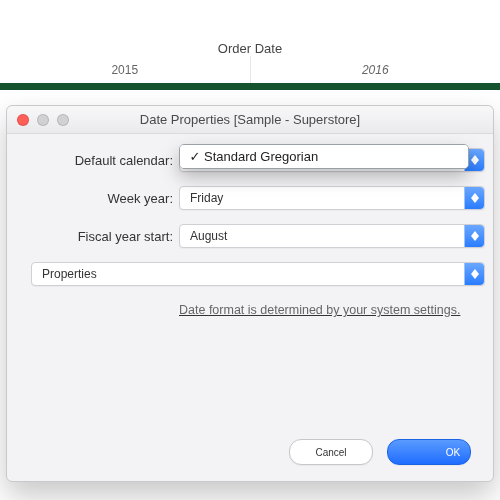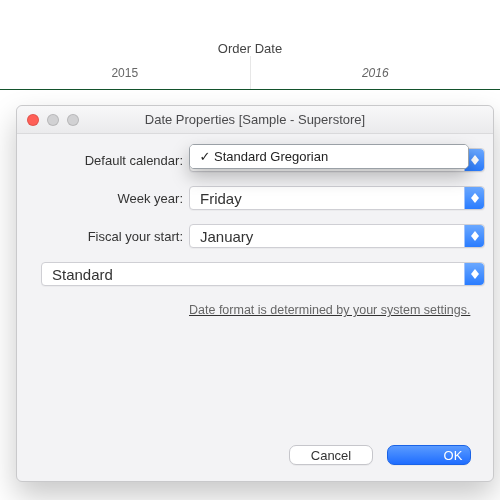--- a/index.html
+++ b/index.html
@@ -14,41 +14,41 @@
     }
     .bg-header {
       position: absolute;
       top: 32px; left: 0; right: 0;
       text-align: center;
       font-size: 13px; color: #444; margin-top: 9px;
     }
     .bg-axis {
       position: absolute;
       top: 56px; left: 0; right: 0; height: 34px;
-      border-bottom: 1px solid #14532d;
+      border-bottom: 7px solid #14532d;
       display: flex;
     }
     .bg-axis .cell {
       flex: 1;
       border-right: 1px solid #e7e7e7;
       display: flex; align-items: center; justify-content: center;
       color: #666; font-size: 12px;
     }
     .bg-axis .cell:last-child { border-right: none; font-style: italic; }
 
     .dialog {
       position: absolute;
       left: 6px; right: 6px;
       top: 105px;
       bottom: 18px;
       background: #f3f3f5;
       border: 1px solid #c9c9cb;
       border-radius: 6px;
       box-shadow: 0 14px 30px rgba(0,0,0,0.22);
-      display: flex; flex-direction: column; margin-left: 10px;
+      display: flex; flex-direction: column;
     }
     .titlebar {
       height: 28px;
       border-bottom: 1px solid #dadadc;
       display: flex; align-items: center;
       position: relative;
       border-radius: 6px 6px 0 0;
       background: linear-gradient(#f8f8f9,#eaeaec);
     }
     .traffic {
@@ -73,21 +73,21 @@
       width: 148px; text-align: right; padding-right: 6px; color: #333;
     }
     .select {
       flex: 1; height: 24px;
       background: #fff;
       border: 1px solid #cfcfd4;
       border-radius: 4px;
       display: flex; align-items: center;
       padding: 0 8px 0 10px;
       position: relative;
-      font-size: 15px; color: #333;
+      font-size: 12px; color: #333;
       box-shadow: 0 1px 0 rgba(0,0,0,0.03);
     }
     .select .endcap {
       position: absolute; right: 0; top: 0; bottom: 0;
       width: 20px;
       background: linear-gradient(#6aa8ff,#2a7cff);
       border-radius: 0 4px 4px 0;
       border-left: 1px solid #9fc3ff;
       display: flex; flex-direction: column; align-items: center; justify-content: center;
       gap: 0;
@@ -115,23 +115,23 @@
     }
     .opt .check { width: 18px; text-align: center; }
     .opt.selected { background: #fff; color: #222; }
     .opt.highlight { background: #2d72ff; color: #fff; }
 
     .button-bar {
       display: flex; justify-content: flex-end; gap: 14px;
       padding: 10px 22px 16px 22px;
     }
     .btn {
-      min-width: 84px; height: 20px;
-      border-radius: 7px;
-      font-size: 13px;
+      min-width: 84px; height: 26px;
+      border-radius: 12px;
+      font-size: 10px;
       display: flex; align-items: center; justify-content: center;
       border: 1px solid #c6c6cb;
       background: #fff;
       box-shadow: 0 1px 0 rgba(0,0,0,0.04);
     }
     .btn.primary {
       border: 1px solid #1a63e6;
       background: linear-gradient(#5a9bff,#1f6dff);
       color: #fff;
       padding-left: 48px;
@@ -182,37 +182,37 @@
               <path d="M0 5 L4 0 L8 5 Z" fill="#fff"></path>
             </svg>
           <svg width="8" height="5" viewBox="0 0 8 5">
               <path d="M0 0 L4 5 L8 0 Z" fill="#fff"></path>
             </svg>
         </span>
       </div>
     </div>
 
     <div class="row">
-      <div class="lbl">Fiscal your start:</div>
-      <div class="select">
-        <span>January</span>
-        <span class="endcap">
-          <svg width="8" height="5" viewBox="0 0 8 5">
-              <path d="M0 5 L4 0 L8 5 Z" fill="#fff"></path>
-            </svg>
-          <svg width="8" height="5" viewBox="0 0 8 5">
-              <path d="M0 0 L4 5 L8 0 Z" fill="#fff"></path>
-            </svg>
-        </span>
-      </div>
-    </div>
-
-    <div class="row">
-      <div class="select">
-        <span>Standard</span>
+      <div class="lbl">Fiscal year start:</div>
+      <div class="select">
+        <span>August</span>
+        <span class="endcap">
+          <svg width="8" height="5" viewBox="0 0 8 5">
+              <path d="M0 5 L4 0 L8 5 Z" fill="#fff"></path>
+            </svg>
+          <svg width="8" height="5" viewBox="0 0 8 5">
+              <path d="M0 0 L4 5 L8 0 Z" fill="#fff"></path>
+            </svg>
+        </span>
+      </div>
+    </div>
+
+    <div class="row">
+      <div class="select">
+        <span>Properties</span>
         <span class="endcap">
           <svg width="8" height="5" viewBox="0 0 8 5">
               <path d="M0 5 L4 0 L8 5 Z" fill="#fff"></path>
             </svg>
           <svg width="8" height="5" viewBox="0 0 8 5">
               <path d="M0 0 L4 5 L8 0 Z" fill="#fff"></path>
             </svg>
         </span>
       </div>
     </div>

